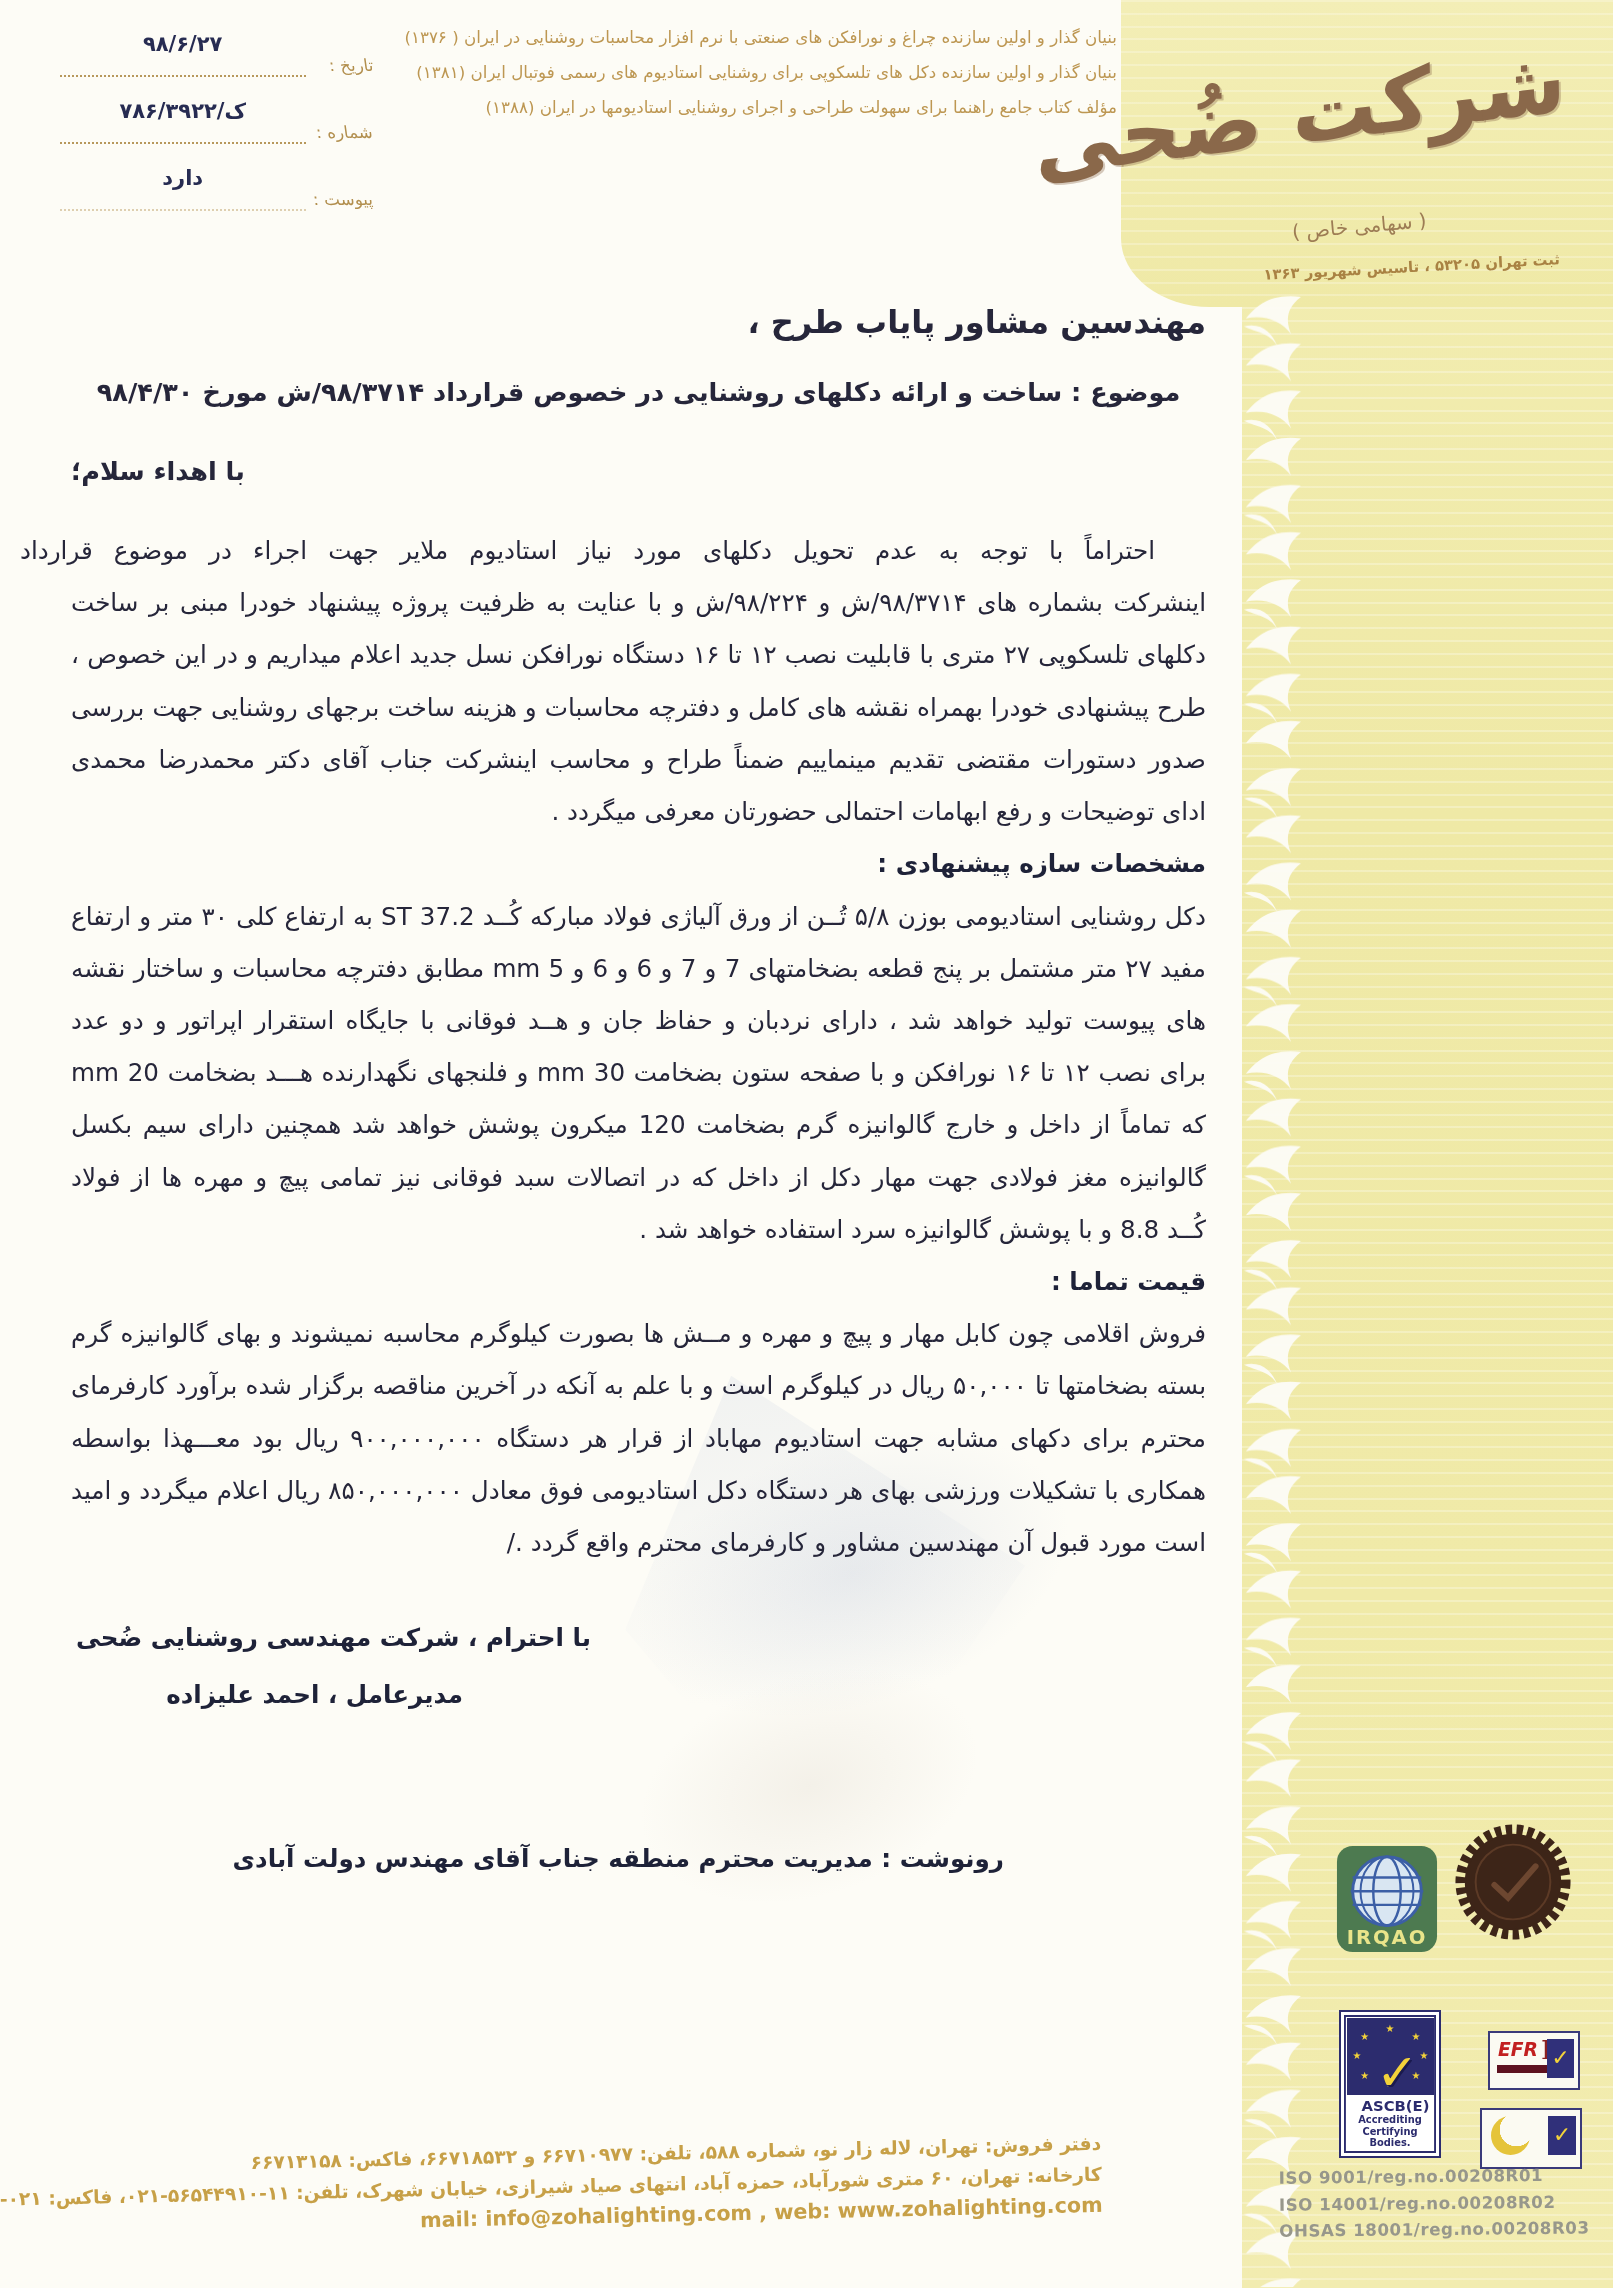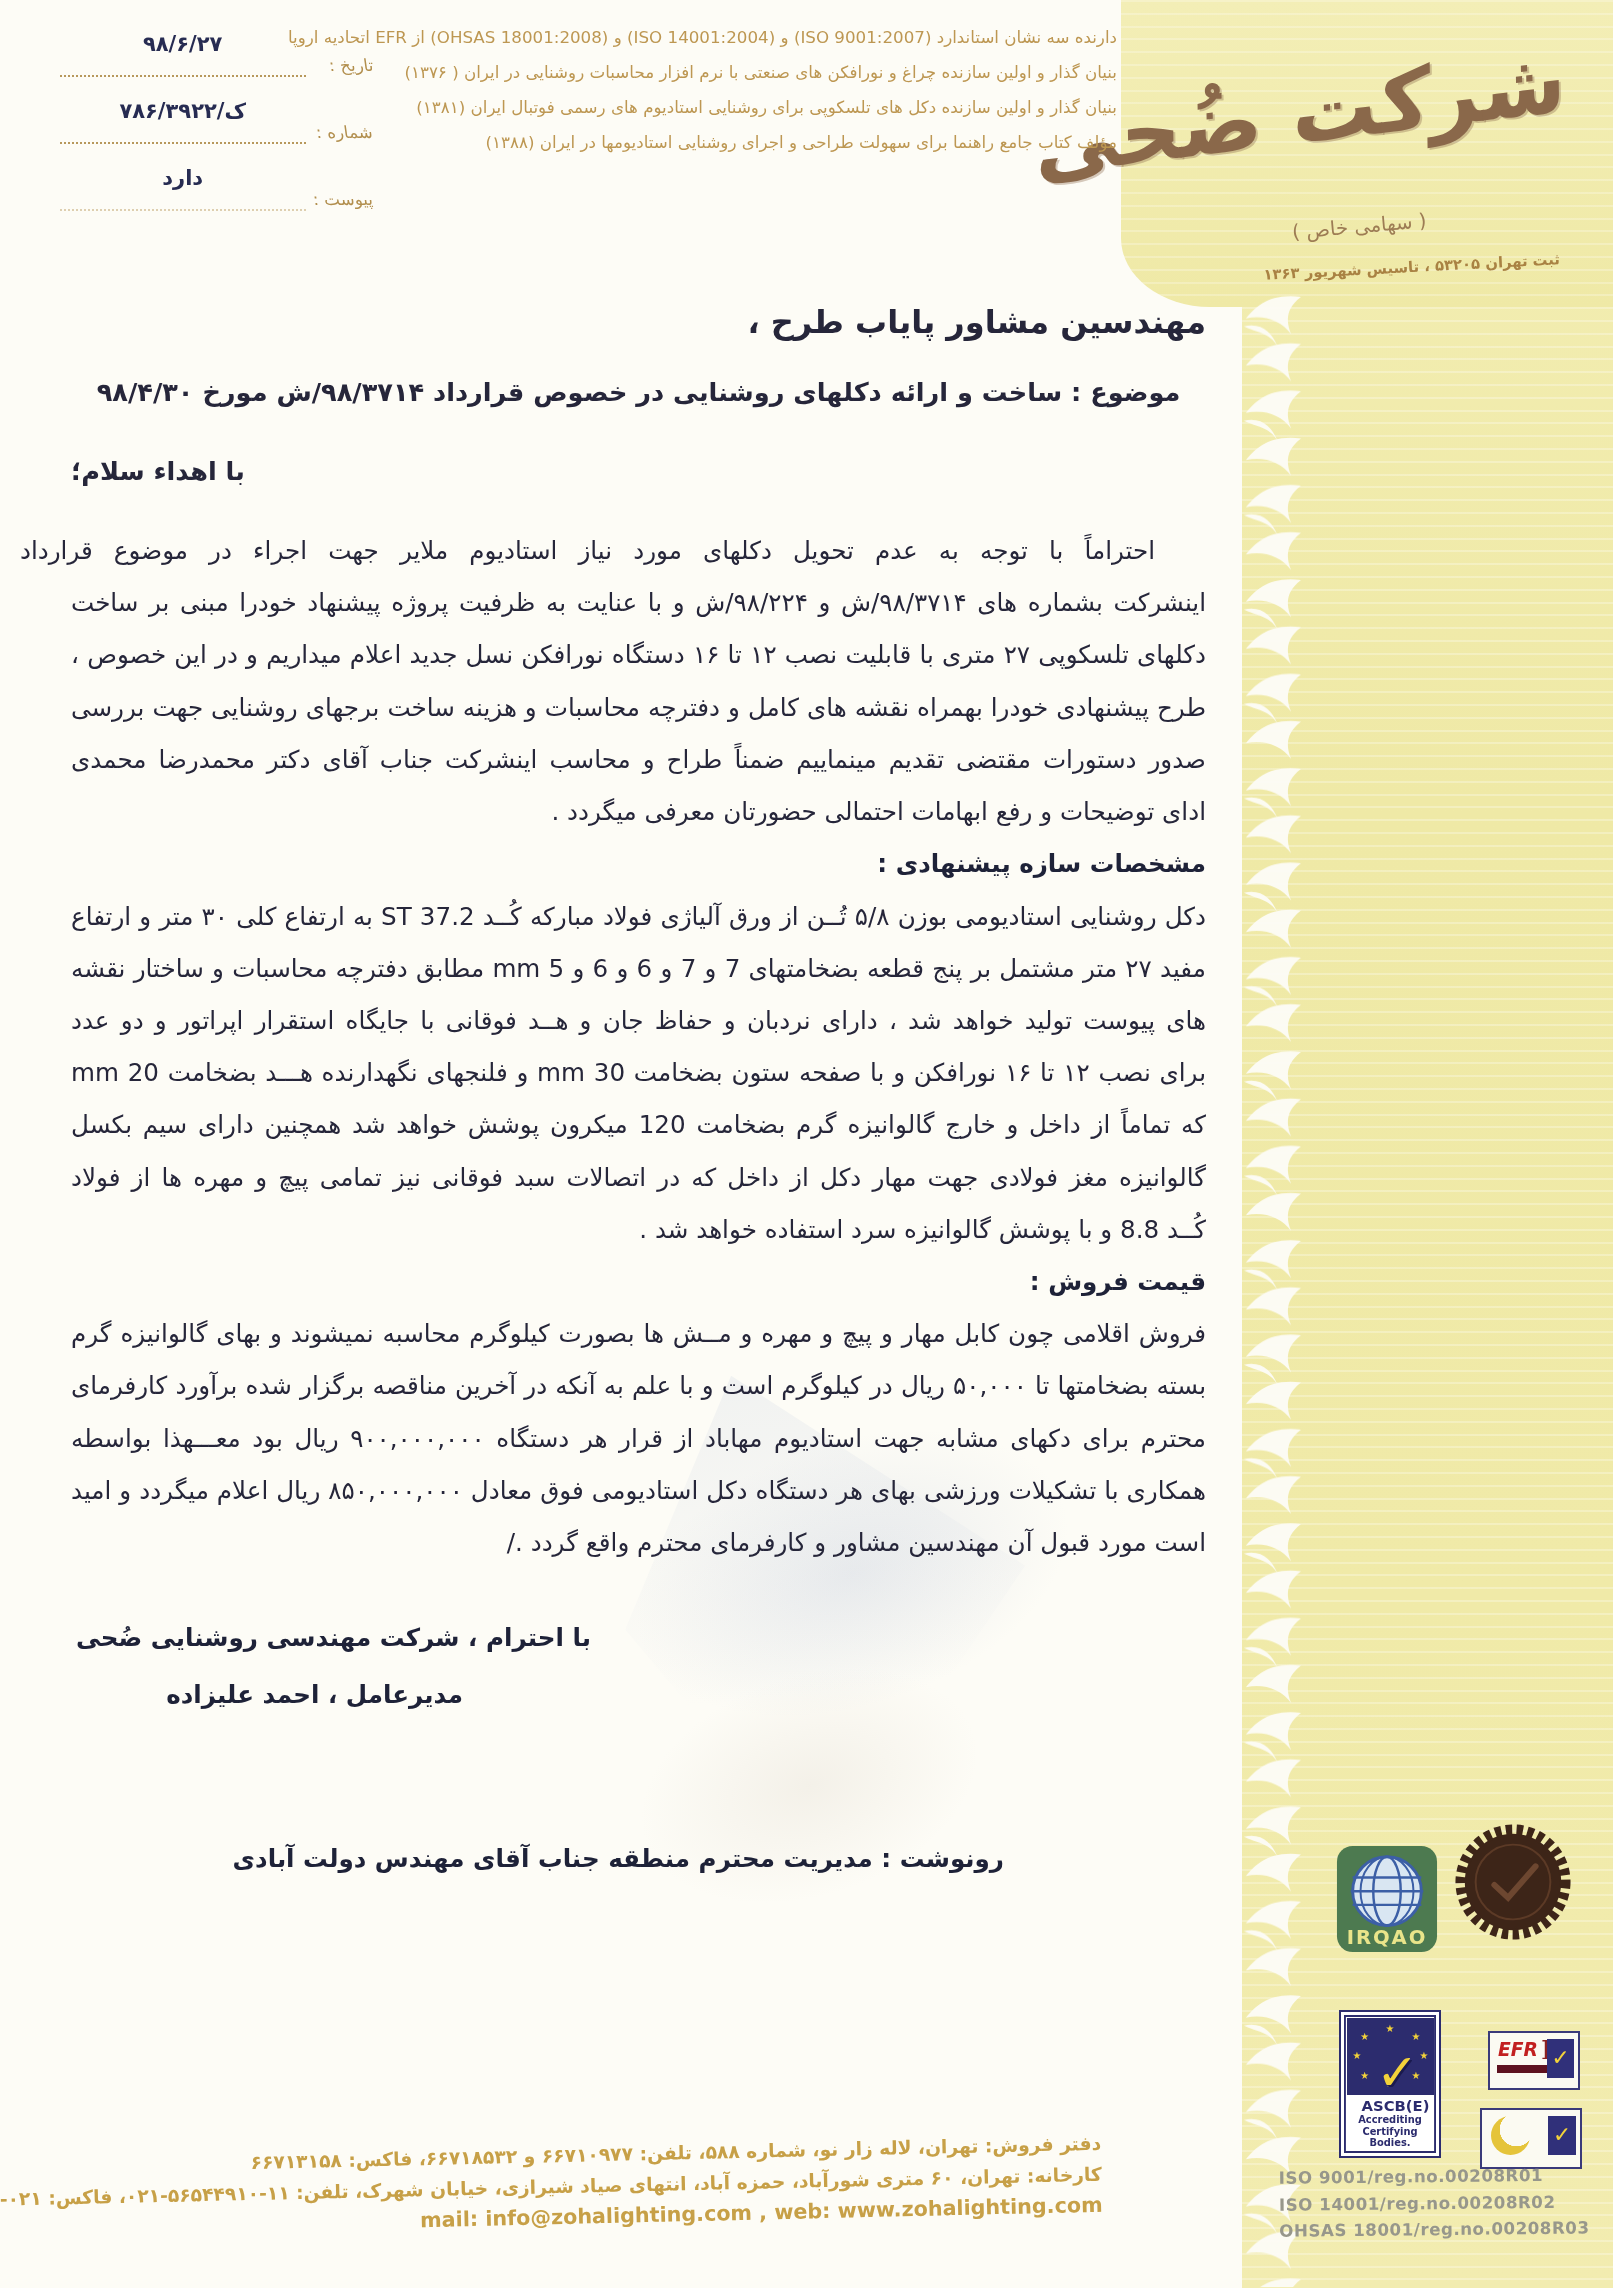--- a/index.html
+++ b/index.html
@@ -165,21 +165,20 @@
       <span class="flabel">شماره :</span>
     </div>
     <div class="frow attach">
       <span class="fvalue">دارد</span>
       <span class="fline"></span>
       <span class="flabel">پیوست :</span>
     </div>
   </div>
 
   <div class="creds">
-    <div>دارنده سه نشان استاندارد (ISO 9001:2007) و (ISO 14001:2004) و (OHSAS 18001:2008) از EFR اتحادیه اروپا</div>
     <div>بنیان گذار و اولین سازنده چراغ و نورافکن های صنعتی با نرم افزار محاسبات روشنایی در ایران ( ۱۳۷۶)</div>
     <div>بنیان گذار و اولین سازنده دکل های تلسکوپی برای روشنایی استادیوم های رسمی فوتبال ایران (۱۳۸۱)</div>
     <div>مؤلف کتاب جامع راهنما برای سهولت طراحی و اجرای روشنایی استادیومها در ایران (۱۳۸۸)</div>
   </div>
 
   <div class="wm wm1"></div>
   <div class="wm wm2"></div>
 
   <div class="body">
     <div class="line recipient">مهندسین مشاور پایاب طرح ،</div>
@@ -196,21 +195,21 @@
     <div class="line endl bold" style="top:838px">مشخصات سازه پیشنهادی :</div>
 
     <div class="line just" style="top:891px">دکل روشنایی استادیومی بوزن ۵/۸ تُــن از ورق آلیاژی فولاد مبارکه کُــد ST 37.2 به ارتفاع کلی ۳۰ متر و ارتفاع</div>
     <div class="line just" style="top:943px">مفید ۲۷ متر مشتمل بر پنج قطعه بضخامتهای 7 و 7 و 6 و 6 و 5 mm مطابق دفترچه محاسبات و ساختار نقشه</div>
     <div class="line just" style="top:995px">های پیوست تولید خواهد شد ، دارای نردبان و حفاظ جان و هــد فوقانی با جایگاه استقرار اپراتور و دو عدد پلاتفرم</div>
     <div class="line just" style="top:1047px">برای نصب ۱۲ تا ۱۶ نورافکن و با صفحه ستون بضخامت 30 mm و فلنجهای نگهدارنده هـــد بضخامت 20 mm</div>
     <div class="line just" style="top:1099px">که تماماً از داخل و خارج گالوانیزه گرم بضخامت 120 میکرون پوشش خواهد شد همچنین دارای سیم بکسل</div>
     <div class="line just" style="top:1152px">گالوانیزه مغز فولادی جهت مهار دکل از داخل که در اتصالات سبد فوقانی نیز تمامی پیچ و مهره ها از فولاد آلیاژی با</div>
     <div class="line endl" style="top:1204px">کُــد 8.8 و با پوشش گالوانیزه سرد استفاده خواهد شد .</div>
 
-    <div class="line endl bold" style="top:1256px">قیمت فروش :</div>
+    <div class="line endl bold" style="top:1256px">قیمت تماما :</div>
 
     <div class="line just" style="top:1308px">فروش اقلامی چون کابل مهار و پیچ و مهره و مــش ها بصورت کیلوگرم محاسبه نمیشوند و بهای گالوانیزه گرم نیز</div>
     <div class="line just" style="top:1360px">بسته بضخامتها تا ۵۰,۰۰۰ ریال در کیلوگرم است و با علم به آنکه در آخرین مناقصه برگزار شده برآورد کارفرمای</div>
     <div class="line just" style="top:1413px">محترم برای دکهای مشابه جهت استادیوم مهاباد از قرار هر دستگاه ۹۰۰,۰۰۰,۰۰۰ ریال بود معـــهذا بواسطه قدمت</div>
     <div class="line just" style="top:1465px">همکاری با تشکیلات ورزشی بهای هر دستگاه دکل استادیومی فوق معادل ۸۵۰,۰۰۰,۰۰۰ ریال اعلام میگردد و امید</div>
     <div class="line endl" style="top:1517px">است مورد قبول آن مهندسین مشاور و کارفرمای محترم واقع گردد ./</div>
   </div>
 
   <div class="closing1">با احترام ، شرکت مهندسی روشنایی ضُحی</div>
   <div class="closing2">مدیرعامل ، احمد علیزاده</div>

